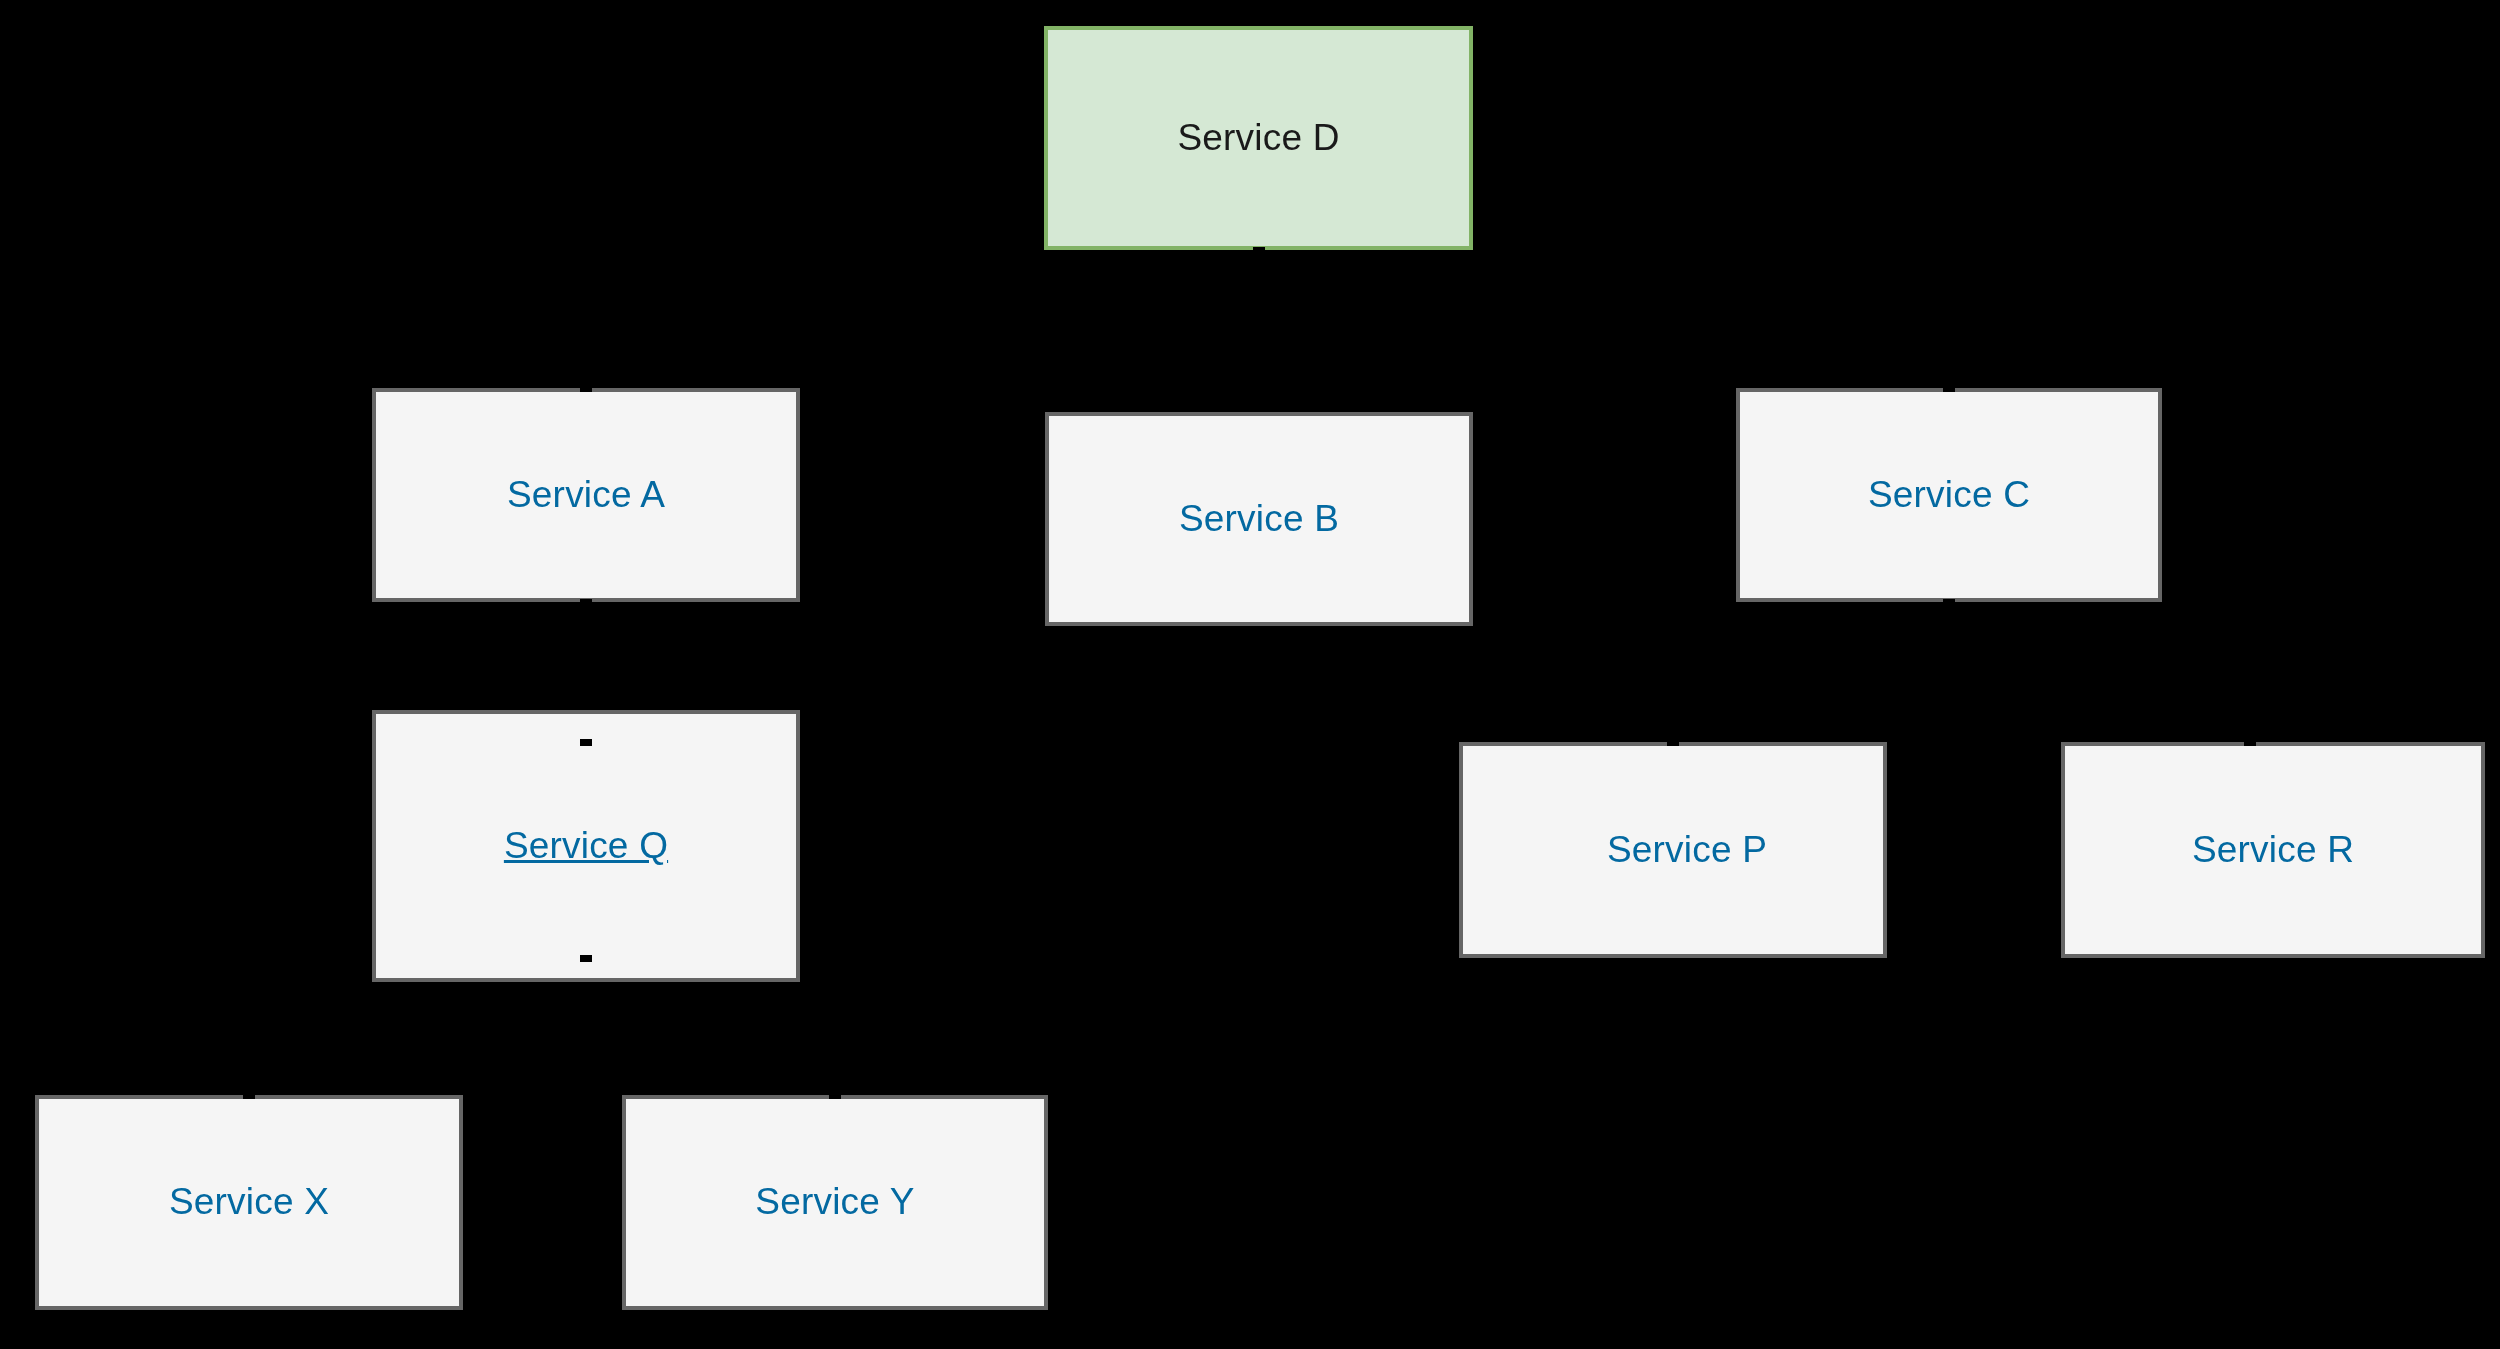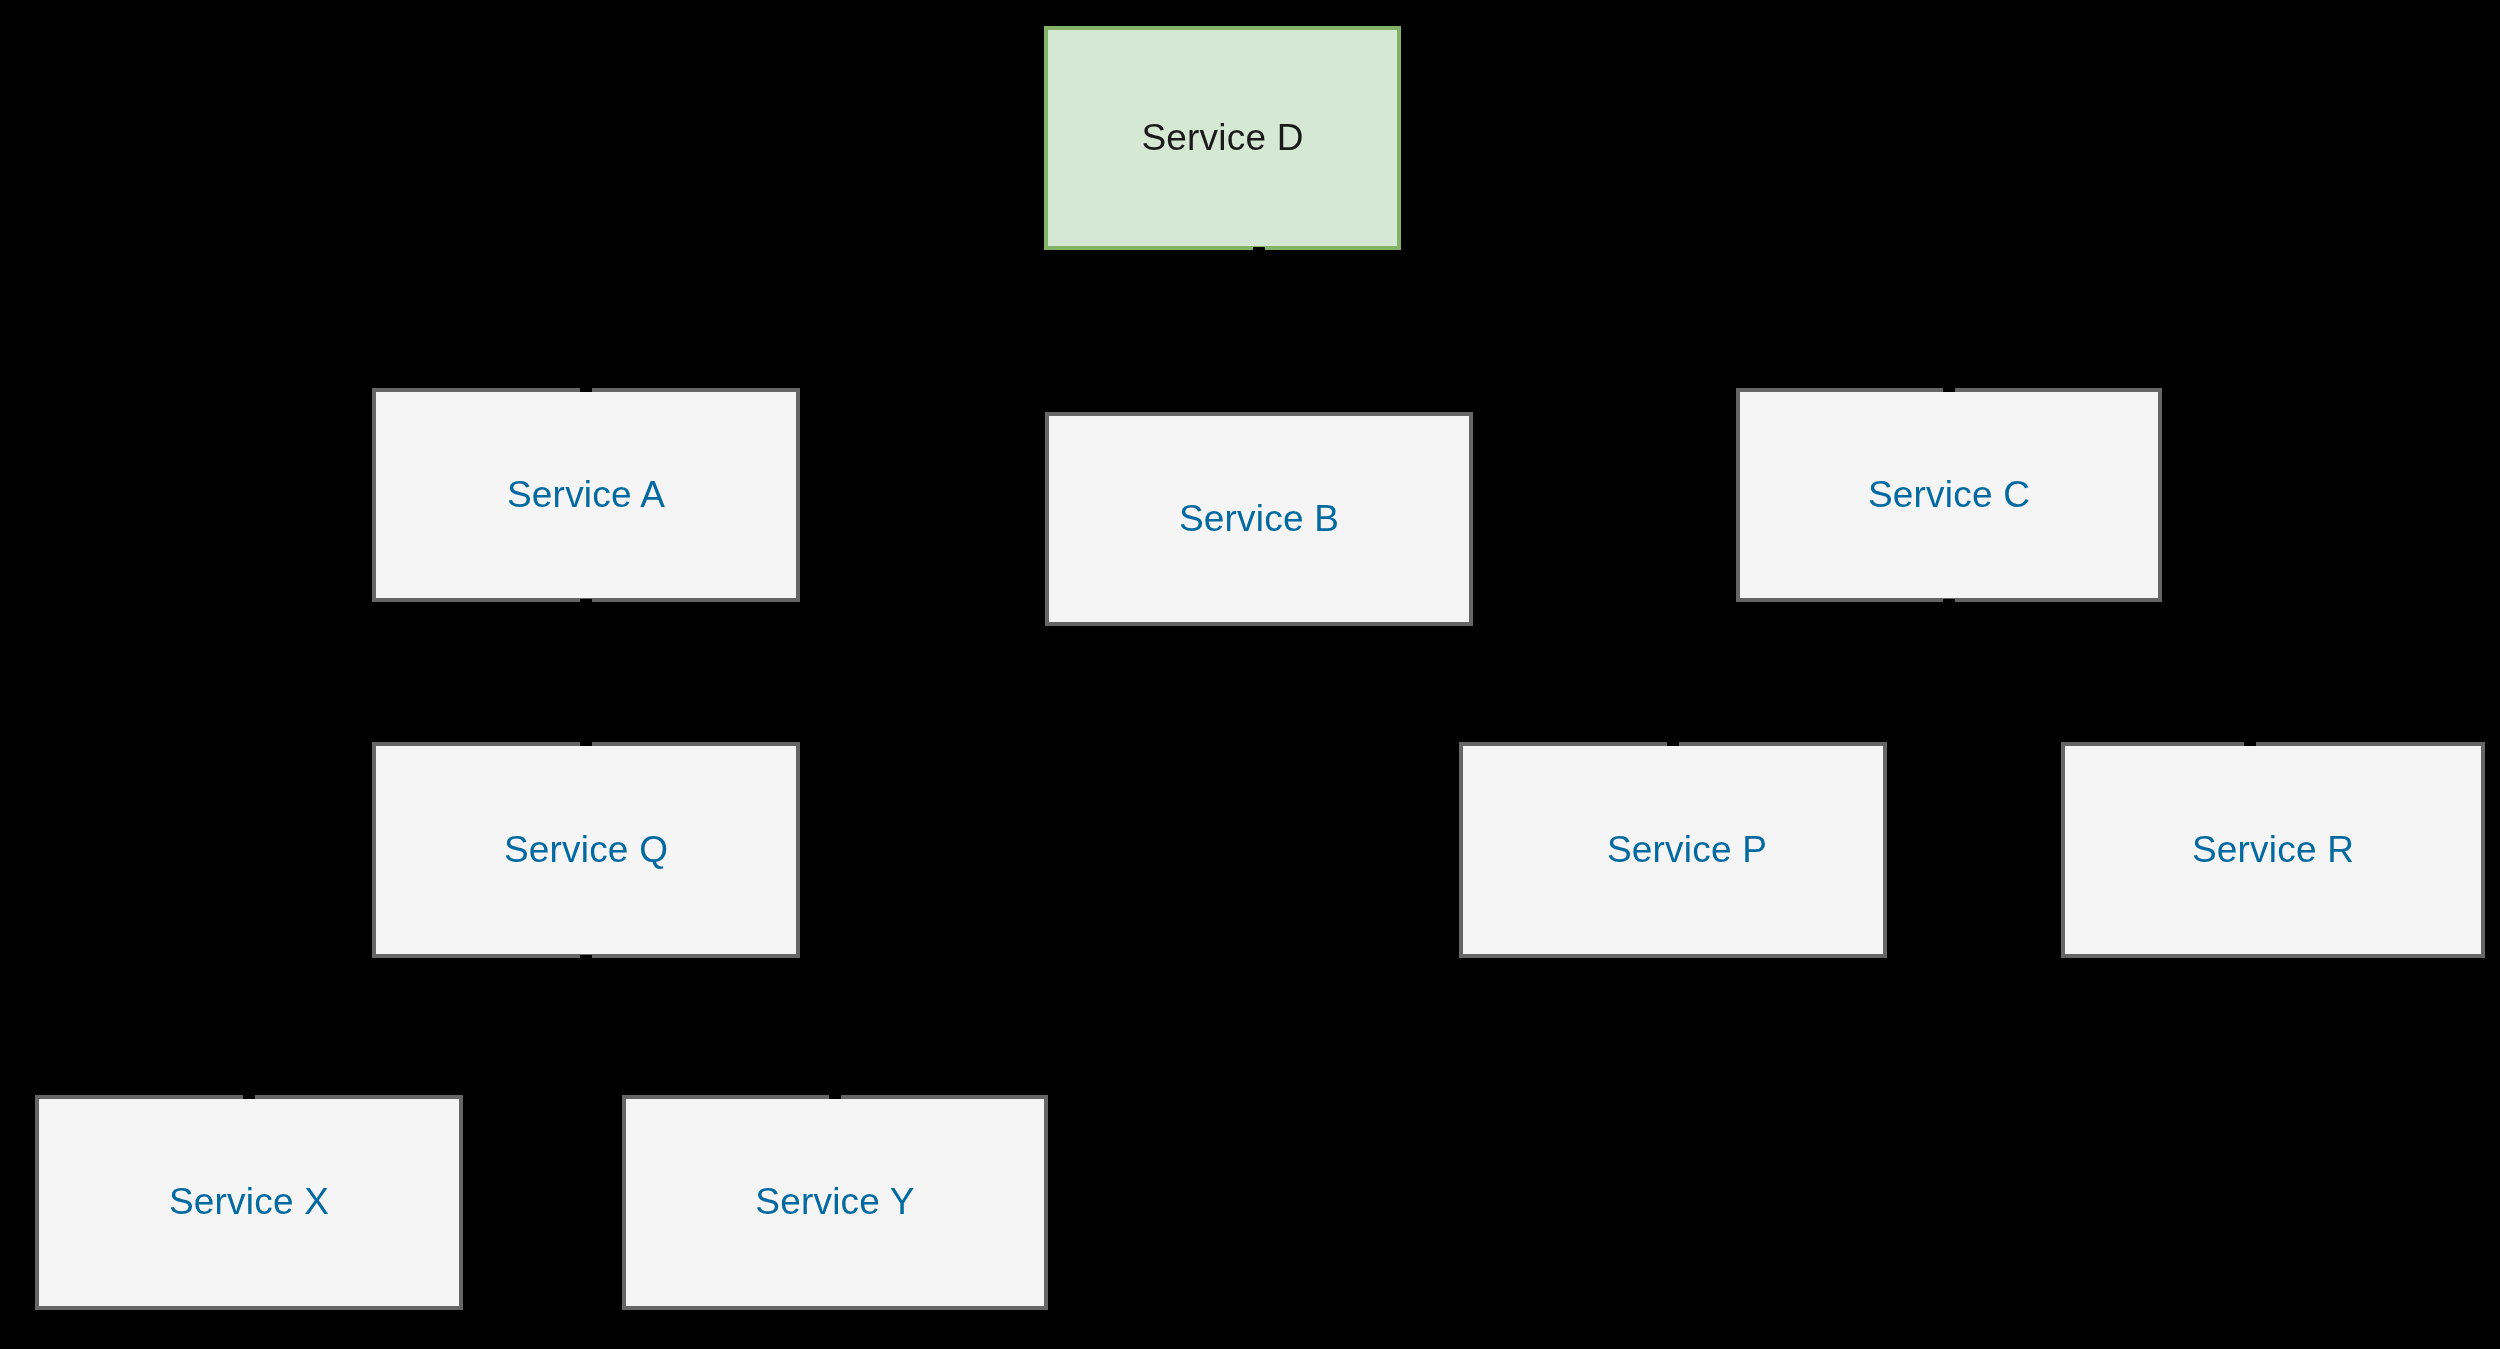--- a/index.html
+++ b/index.html
@@ -64,33 +64,33 @@
       <path d="M 1258.5 250 L 1258.5 319 L 586 319 L 586 388" fill="none" stroke="#000000" stroke-width="2"></path>
       <path d="M 1258.5 250 L 1258.5 319 L 1259 319 L 1259 388" fill="none" stroke="#000000" stroke-width="2"></path>
       <path d="M 1258.5 250 L 1258.5 319 L 1949 319 L 1949 388" fill="none" stroke="#000000" stroke-width="2"></path>
       <path d="M 586 602 L 586 672 L 586 672 L 586 742" fill="none" stroke="#000000" stroke-width="2"></path>
       <path d="M 1949 602 L 1949 672 L 1673 672 L 1673 742" fill="none" stroke="#000000" stroke-width="2"></path>
       <path d="M 1949 602 L 1949 672 L 2250 672 L 2250 742" fill="none" stroke="#000000" stroke-width="2"></path>
       <path d="M 586 958 L 586 1026.5 L 249 1026.5 L 249 1095" fill="none" stroke="#000000" stroke-width="2"></path>
       <path d="M 586 958 L 586 1026.5 L 835 1026.5 L 835 1095" fill="none" stroke="#000000" stroke-width="2"></path>
     </svg>
 
-<div class="node accent" style="left: 1044px; top: 26px; width: 357px; height: 224px;">
+<div class="node accent" style="left: 1044px; top: 26px; width: 429px; height: 224px;">
       <span class="node-label">Service D</span>
     </div>
     <div class="node" style="left: 372px; top: 388px; width: 428px; height: 214px;">
       <span class="node-label">Service A</span>
     </div>
     <div class="node" style="left: 1045px; top: 388px; width: 428px; height: 214px; margin-top: 24px;">
       <span class="node-label">Service B</span>
     </div>
     <div class="node" style="left: 1736px; top: 388px; width: 426px; height: 214px;">
       <span class="node-label">Service C</span>
     </div>
-    <div class="node" style="left: 372px; top: 742px; width: 428px; height: 216px;">
+    <div class="node" style="left: 372px; top: 710px; width: 428px; height: 272px; text-decoration: underline;">
       <span class="node-label">Service Q</span>
     </div>
     <div class="node" style="left: 1459px; top: 742px; width: 428px; height: 216px; padding-left: 28px;">
       <span class="node-label">Service P</span>
     </div>
     <div class="node" style="left: 2038px; top: 742px; width: 424px; height: 216px; margin-left: 23px;">
       <span class="node-label">Service R</span>
     </div>
     <div class="node" style="left: 35px; top: 1095px; width: 428px; height: 215px;">
       <span class="node-label">Service X</span>

